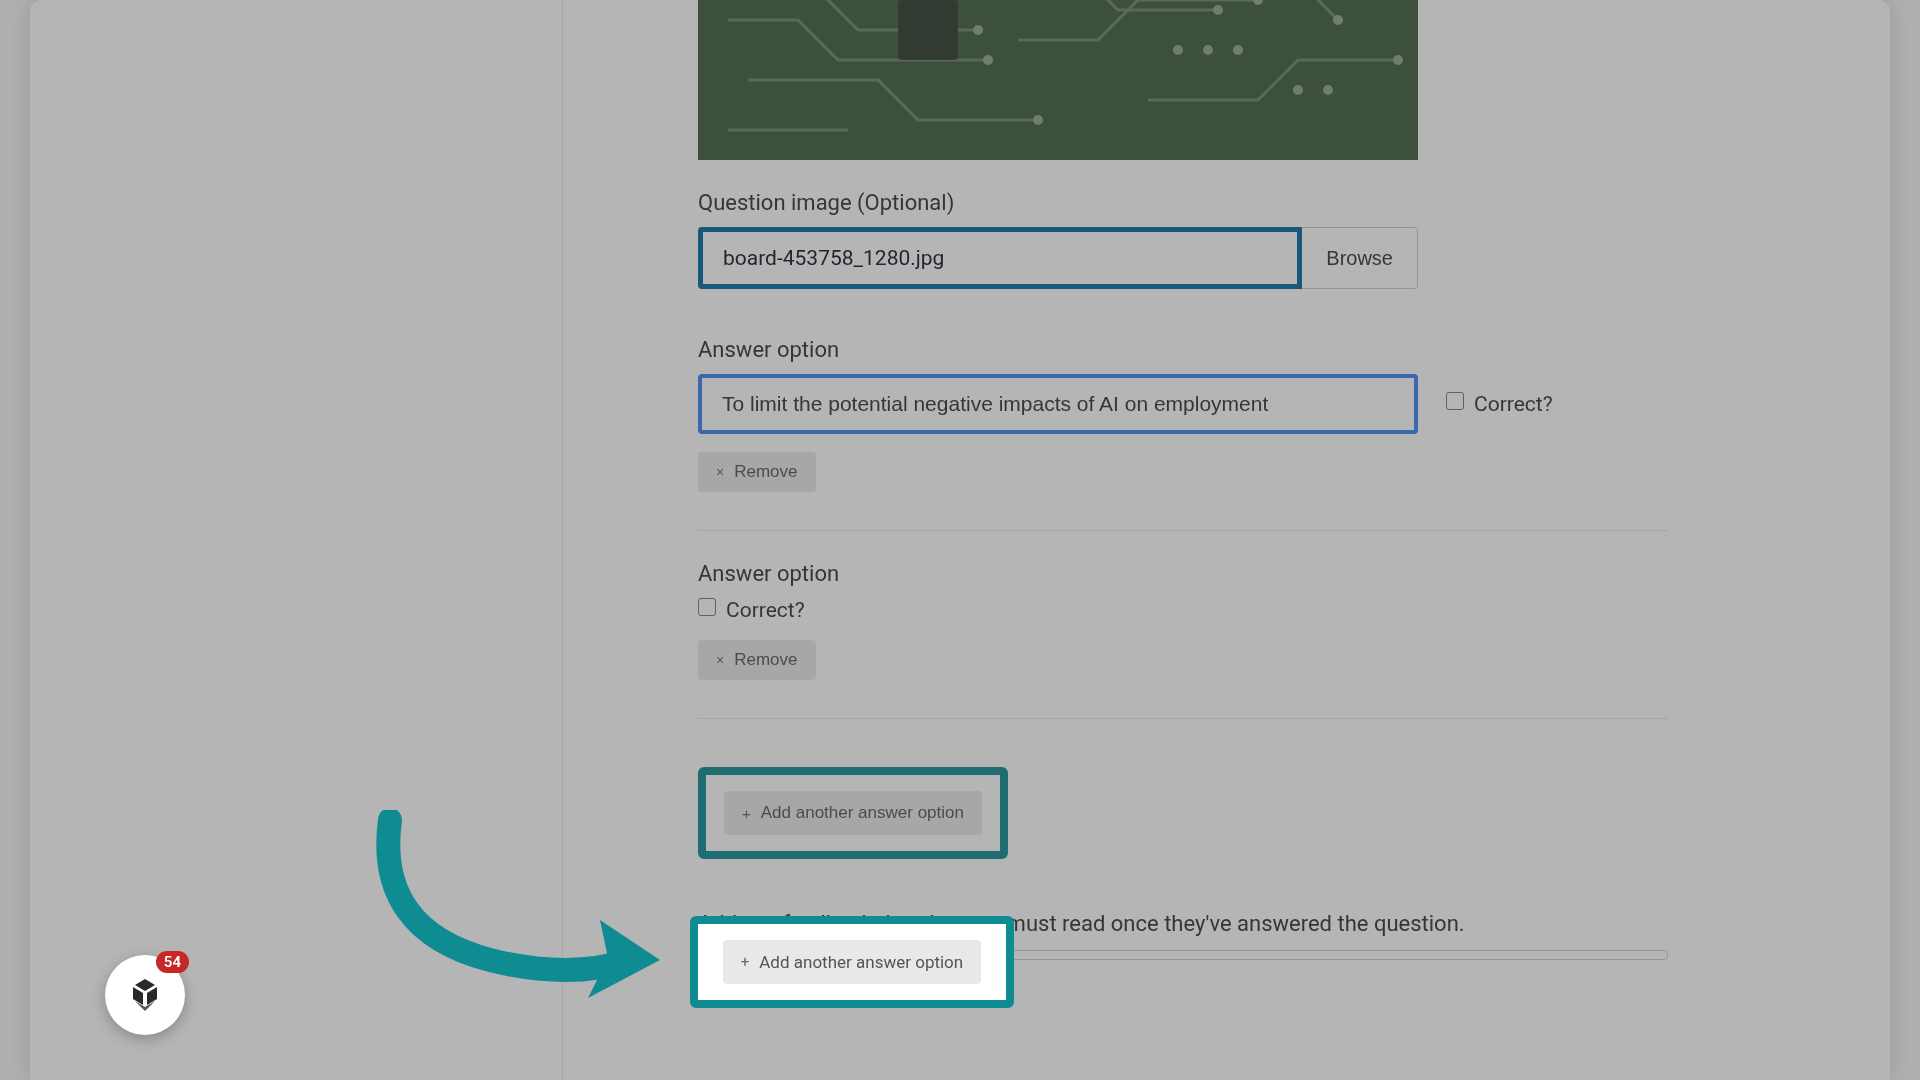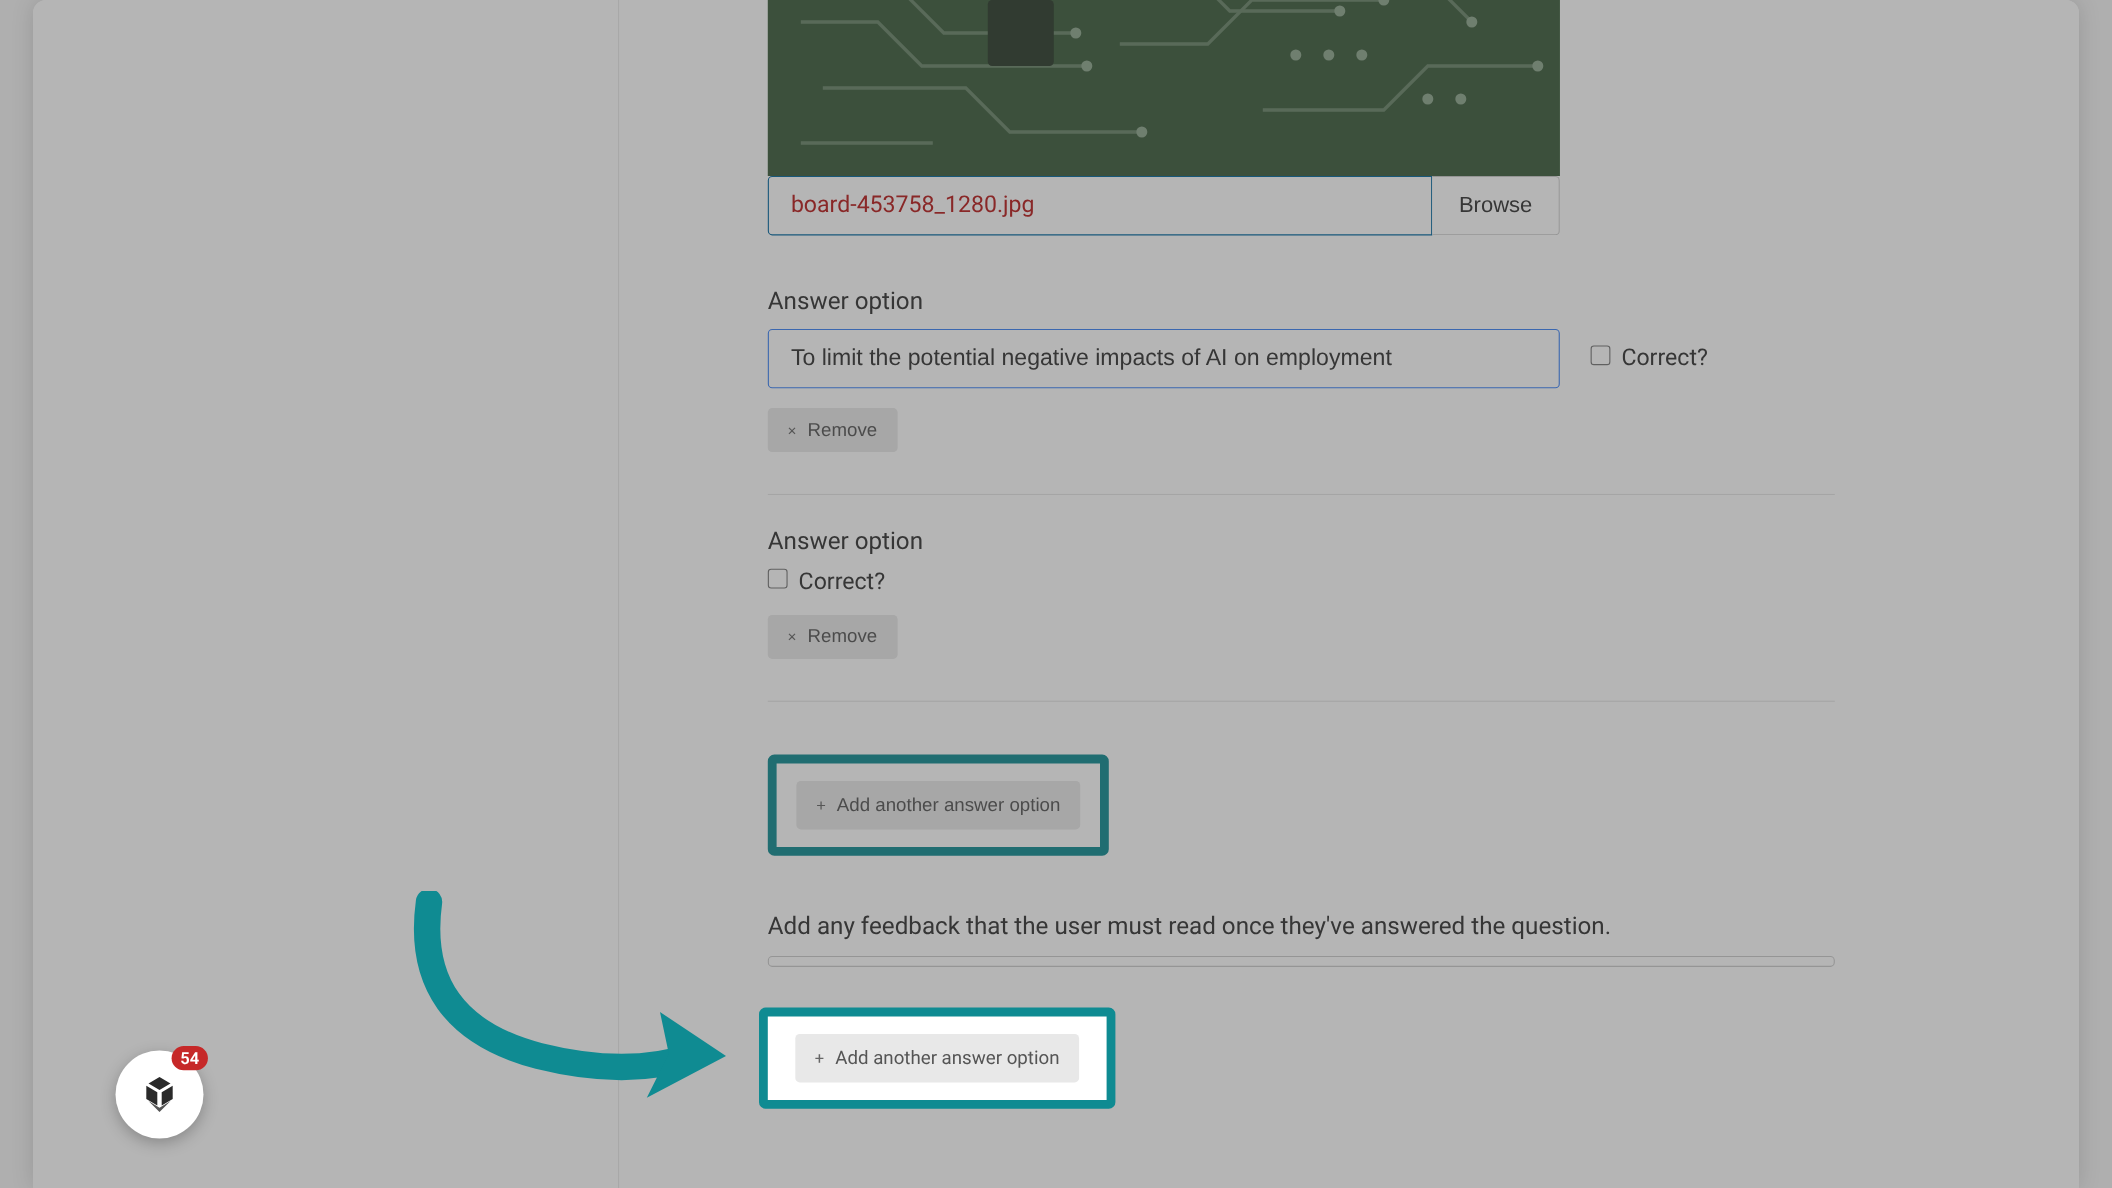--- a/index.html
+++ b/index.html
@@ -52,25 +52,25 @@
       margin-top: 30px;
       margin-bottom: 12px;
       font-weight: 400;
     }
     .file-input-group {
       display: flex;
       width: 720px;
     }
     .file-input-name {
       flex: 1;
-      border: 1px solid #0369a1;
+      border: 5px solid #0369a1;
       border-radius: 4px 0 0 4px;
       padding: 14px 20px;
       font-size: 21px;
-      color: #b91c1c;
+      color: #0f172a;
       background: #fff;
     }
     .browse-btn {
       border: 1px solid #ccc;
       border-left: none;
       border-radius: 0 4px 4px 0;
       padding: 14px 24px;
       background: #fff;
       font-size: 20px;
       color: #333;
@@ -79,21 +79,21 @@
     .help-text {
       font-size: 16px;
       color: #777;
       margin-top: 8px;
       margin-left: 6px;
     }
     .answer-block { margin-top: 48px; }
     .answer-row { display: flex; align-items: center; gap: 28px; }
     .answer-input {
       width: 720px;
-      border: 1px solid #3b82f6;
+      border: 4px solid #3b82f6;
       border-radius: 4px;
       padding: 14px 20px;
       font-size: 21px;
       color: #333;
       background: #fff;
     }
     .correct-group { display: flex; align-items: flex-start; gap: 10px; }
     .checkbox {
       width: 18px; height: 18px;
       border: 1.5px solid #777;
@@ -258,20 +258,21 @@
             <circle cx="600" cy="140" r="5"></circle>
               <circle cx="630" cy="140" r="5"></circle>
             <circle cx="420" cy="40" r="5"></circle>
               <circle cx="450" cy="40" r="5"></circle>
           </g>
           <circle cx="660" cy="30" r="10" fill="#1a2a1a"></circle>
           <rect x="200" y="50" width="60" height="60" fill="#2a3a2a" rx="4"></rect>
         </svg>
       </div>
 
+      <div class="field-label">Question image (Optional)</div>
       <div class="file-input-group">
         <div class="file-input-name">board-453758_1280.jpg</div>
         <button class="browse-btn">Browse</button>
       </div>
 
       <div class="answer-block">
         <div class="field-label">Answer option</div>
         <div class="answer-row">
           <input class="answer-input" value="To limit the potential negative impacts of AI on employment" style="">
           <div class="correct-group">

